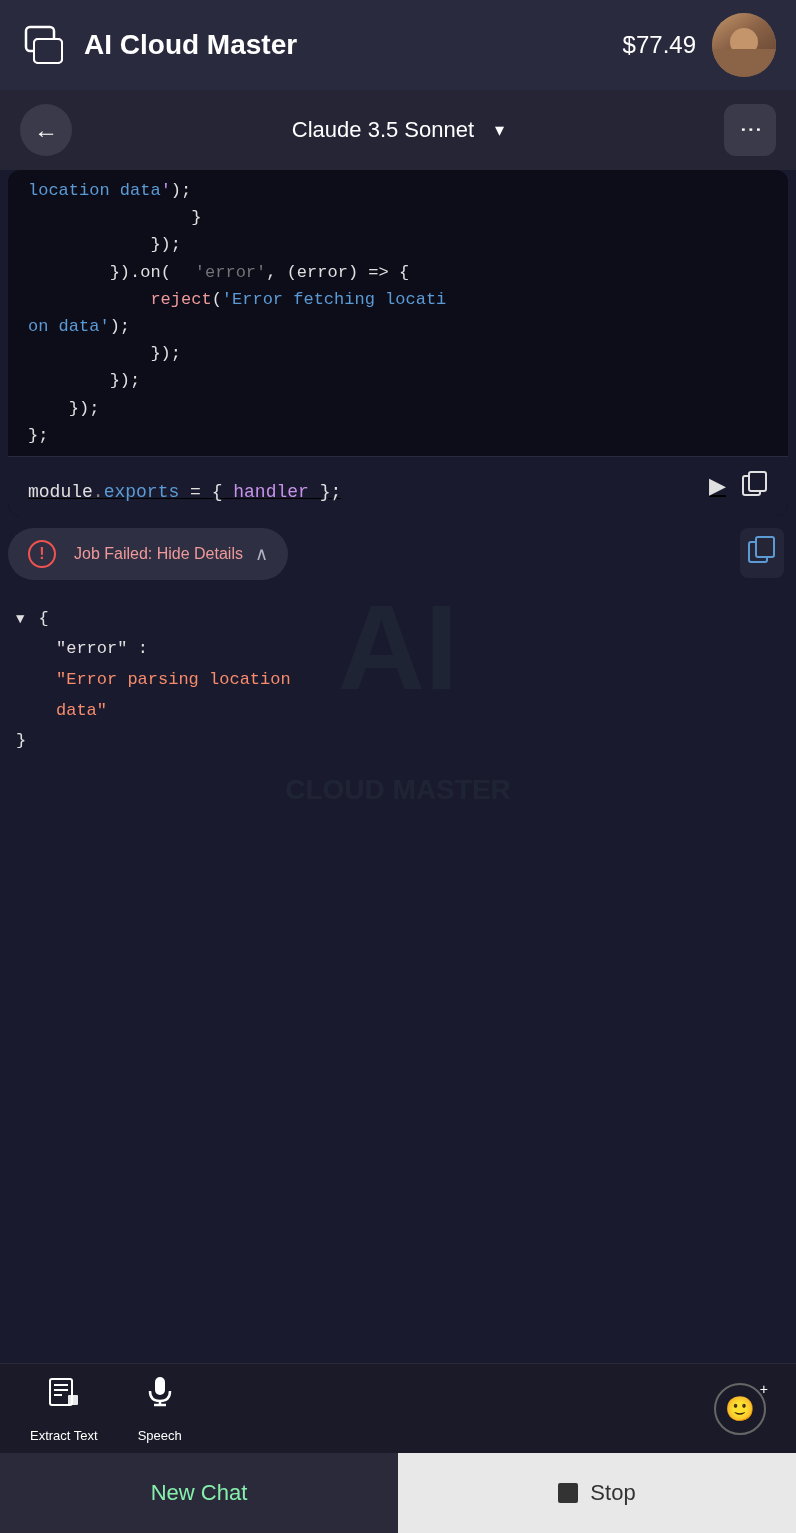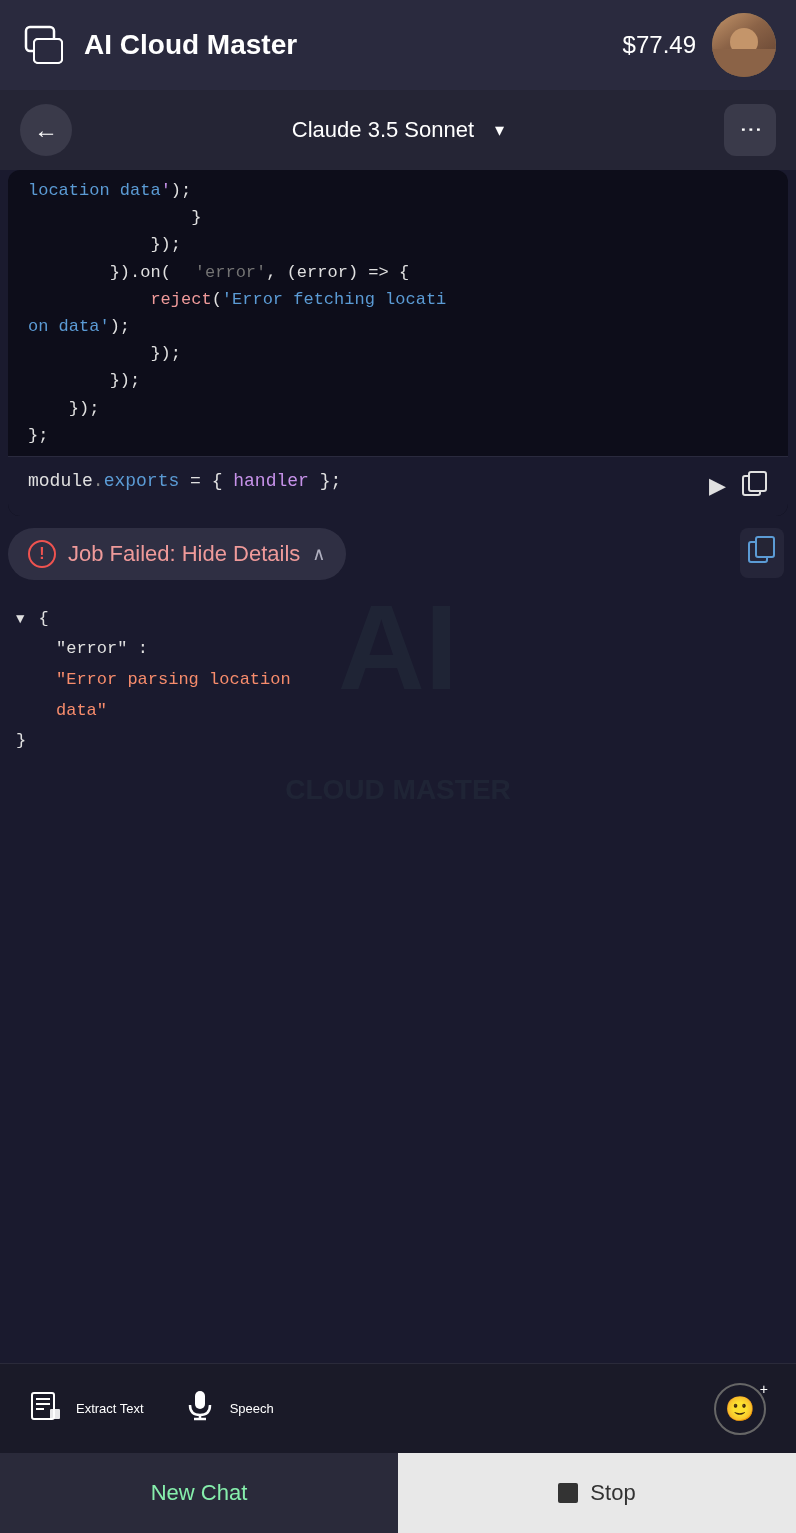--- a/index.html
+++ b/index.html
@@ -209,23 +209,24 @@
     .kw-blue { color: #5b9bd5; }
     .kw-purple { color: #c792ea; }
     .str-blue { color: #5b9bd5; }
     .str-orange { color: #737373; margin-left: 24px; }
     .str-red { color: #ef9a9a; }
 
     .code-footer {
       background: #1a1a2e;
       padding: 14px 20px;
       display: flex;
-      align-items: flex-start;
+      align-items: flex-end;
       justify-content: space-between;
       border-top: 1px solid #2a2a3e;
+      text-decoration: underline;
     }
 
     .code-footer-text {
       font-family: 'Courier New', monospace;
       font-size: 18px;
       color: #e0e0e0;
     }
 
     .code-footer-actions {
       display: flex;
@@ -283,22 +284,23 @@
       display: flex;
       align-items: center;
       justify-content: center;
       color: #ef5350;
       font-size: 16px;
       font-weight: 700;
     }
 
     .job-failed-text {
       color: #ef9a9a;
-      font-size: 22px;
+      font-size: 16px;
       font-weight: 500;
+      margin-left: 6px;
     }
 
     .chevron-up {
       color: #b0b0c0;
       font-size: 18px;
     }
 
     
     .json-block {
       background: transparent;
@@ -348,21 +350,21 @@
       background: #1a1a28;
       display: flex;
       align-items: center;
       padding: 0 30px;
       gap: 40px;
       border-top: 1px solid #2a2a3a;
     }
 
     .toolbar-item {
       display: flex;
-      flex-direction: row;
+      flex-direction: column;
       align-items: center;
       gap: 14px;
       cursor: pointer;
     }
 
     .toolbar-icon {
       color: white;
       font-size: 28px;
     }
 

